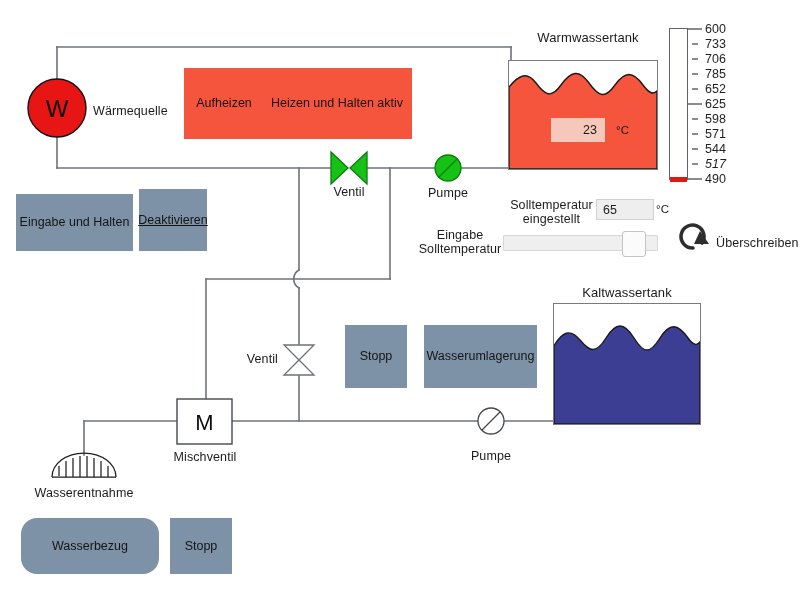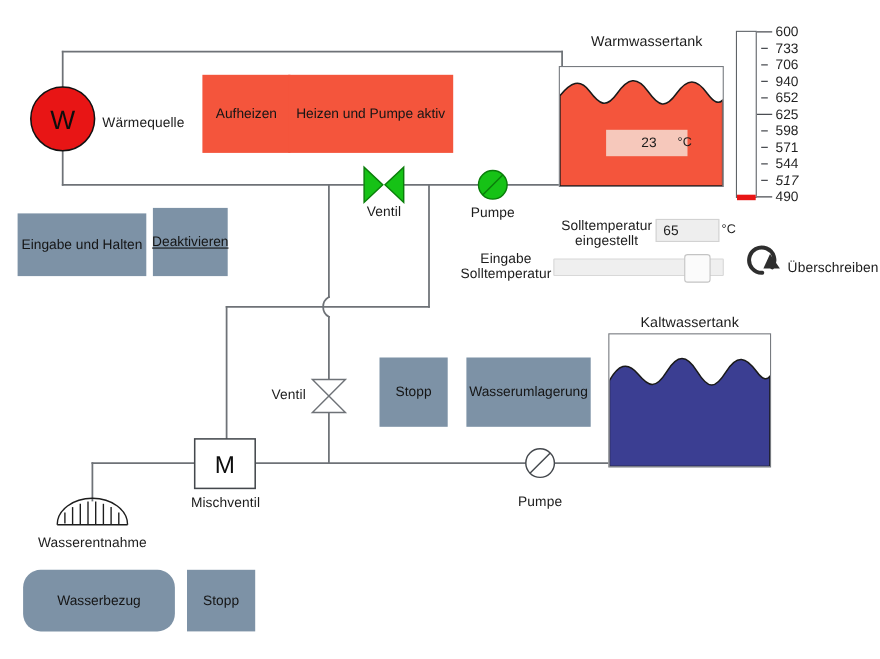--- a/index.html
+++ b/index.html
@@ -154,21 +154,21 @@
 
   <div class="tank" style="left:508px;top:60px;width:148px;height:108px;">
     <svg width="148" height="108" viewBox="0 0 148 108" preserveAspectRatio="none">
       <path d="M0,26 C10,14 18,10 27,22 C36,34 42,38 52,24
                C62,10 70,8 80,22 C90,36 96,38 106,24
                C116,10 124,10 134,24 C140,32 144,34 148,30
                L148,108 L0,108 Z" fill="#f4553c" stroke="#1a1a1a" stroke-width="1.4"></path>
     </svg>
   </div>
 
-  <div class="field hot" style="left:551px;top:118px;width:74px;height:24px;padding-left:32px;">
+  <div class="field hot" style="left:551px;top:118px;width:54px;height:24px;padding-left:32px;">
     <span>23</span>
   </div>
   <div class="lbl unit" style="left:616px;top:124px;">°C</div>
 
   <div class="lbl title c" style="left:553px;top:285px;width:148px;">Kaltwassertank</div>
 
   <div class="tank" style="left:553px;top:303px;width:146px;height:120px;">
     <svg width="146" height="120" viewBox="0 0 146 120" preserveAspectRatio="none">
       <path d="M0,42 C8,28 16,24 26,36 C36,48 42,50 52,34
                C62,18 70,18 80,34 C90,50 96,50 106,34
@@ -195,33 +195,33 @@
         <line x1="4" y1="91" x2="10" y2="91"></line>
         <line x1="4" y1="106" x2="10" y2="106"></line>
         <line x1="4" y1="121" x2="10" y2="121"></line>
         <line x1="4" y1="136" x2="10" y2="136"></line>
         <line x1="0" y1="151" x2="14" y2="151"></line>
       </g>
     </svg>
     <div class="tickval" style="left:36px;top:-5px;">600</div>
     <div class="tickval" style="left:36px;top:10px;">733</div>
     <div class="tickval" style="left:36px;top:25px;">706</div>
-    <div class="tickval" style="left:36px;top:40px;">940</div>
+    <div class="tickval" style="left:36px;top:40px;">785</div>
     <div class="tickval" style="left:36px;top:55px;">652</div>
     <div class="tickval" style="left:36px;top:70px;">625</div>
     <div class="tickval" style="left:36px;top:85px;">598</div>
     <div class="tickval" style="left:36px;top:100px;">571</div>
     <div class="tickval" style="left:36px;top:115px;">544</div>
     <div class="tickval" style="left:36px;top:130px;font-style:italic;">517</div>
     <div class="tickval" style="left:36px;top:145px;">490</div>
   </div>
 
   <div class="status" style="left:184px;top:68px;width:80px;height:71px;">Aufheizen</div>
 
-  <div class="status" style="left:262px;top:68px;width:150px;height:71px;">Heizen und Pumpe aktiv</div>
+  <div class="status" style="left:262px;top:68px;width:150px;height:71px;">Heizen und Halten aktiv</div>
 
   <div class="btn" style="left:16px;top:194px;width:117px;height:57px;">Eingabe und Halten</div>
 
   <div class="btn" style="left:139px;top:189px;width:68px;height:62px;text-decoration:underline;">Deaktivieren</div>
 
   <div class="btn" style="left:345px;top:325px;width:62px;height:63px;">Stopp</div>
 
   <div class="btn" style="left:424px;top:325px;width:113px;height:63px;">Wasserumlagerung</div>
 
   <div class="btn" style="left:21px;top:518px;width:138px;height:56px;border-radius:16px;">Wasserbezug</div>

